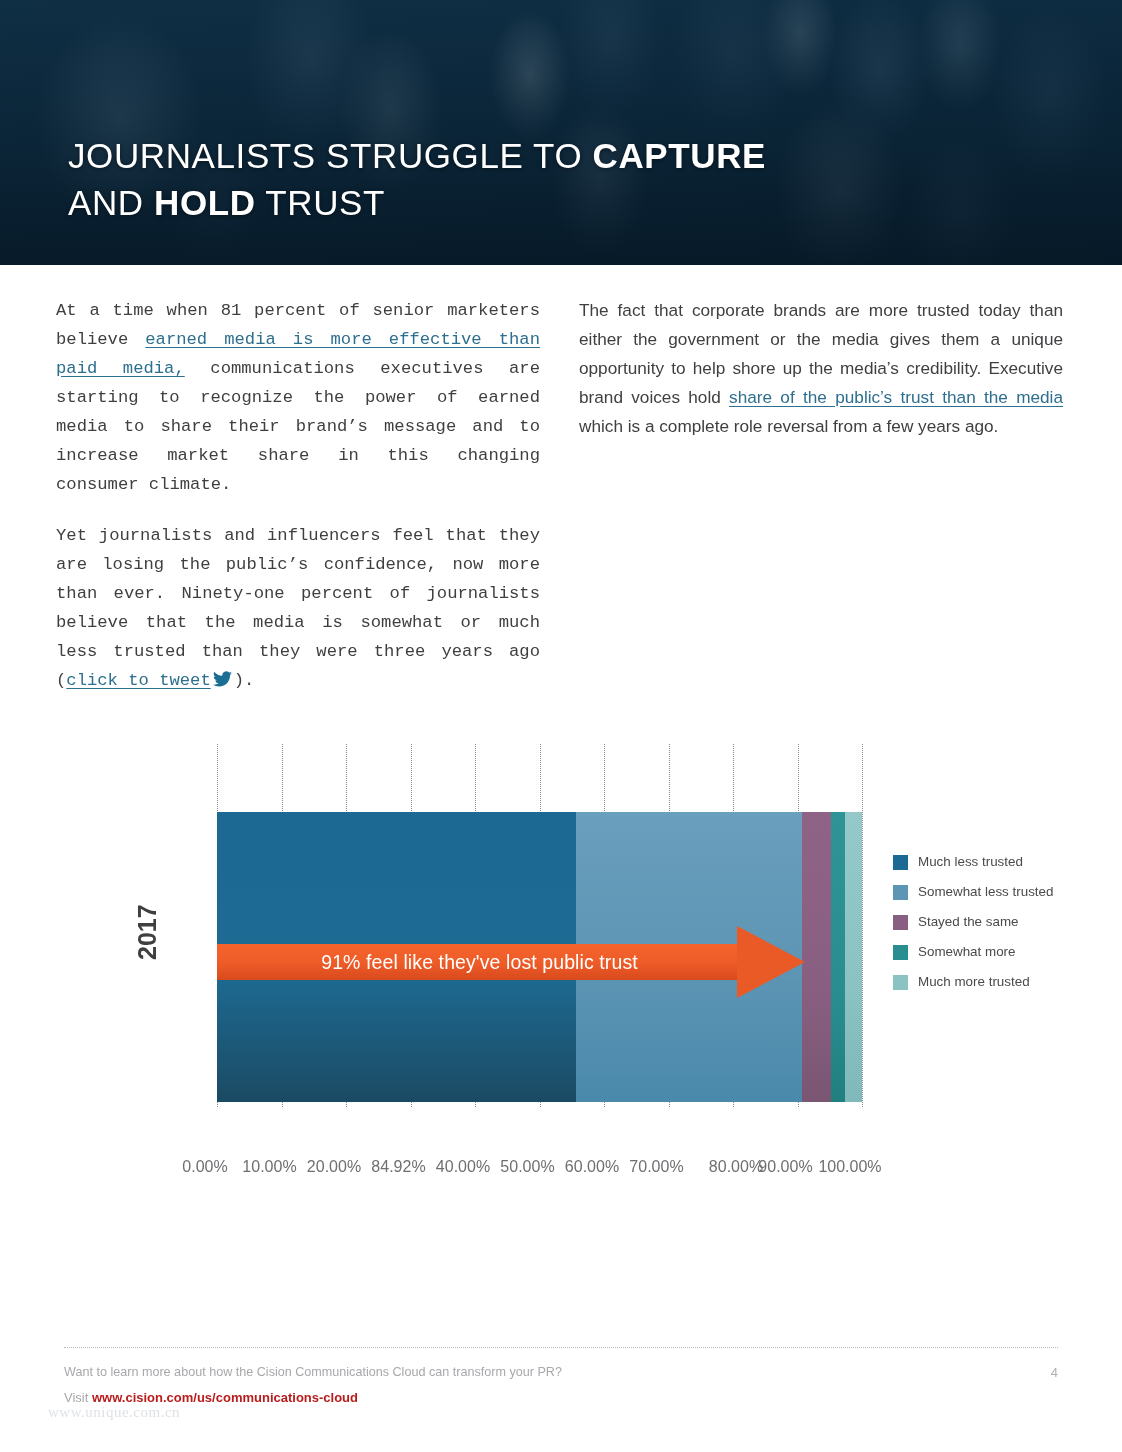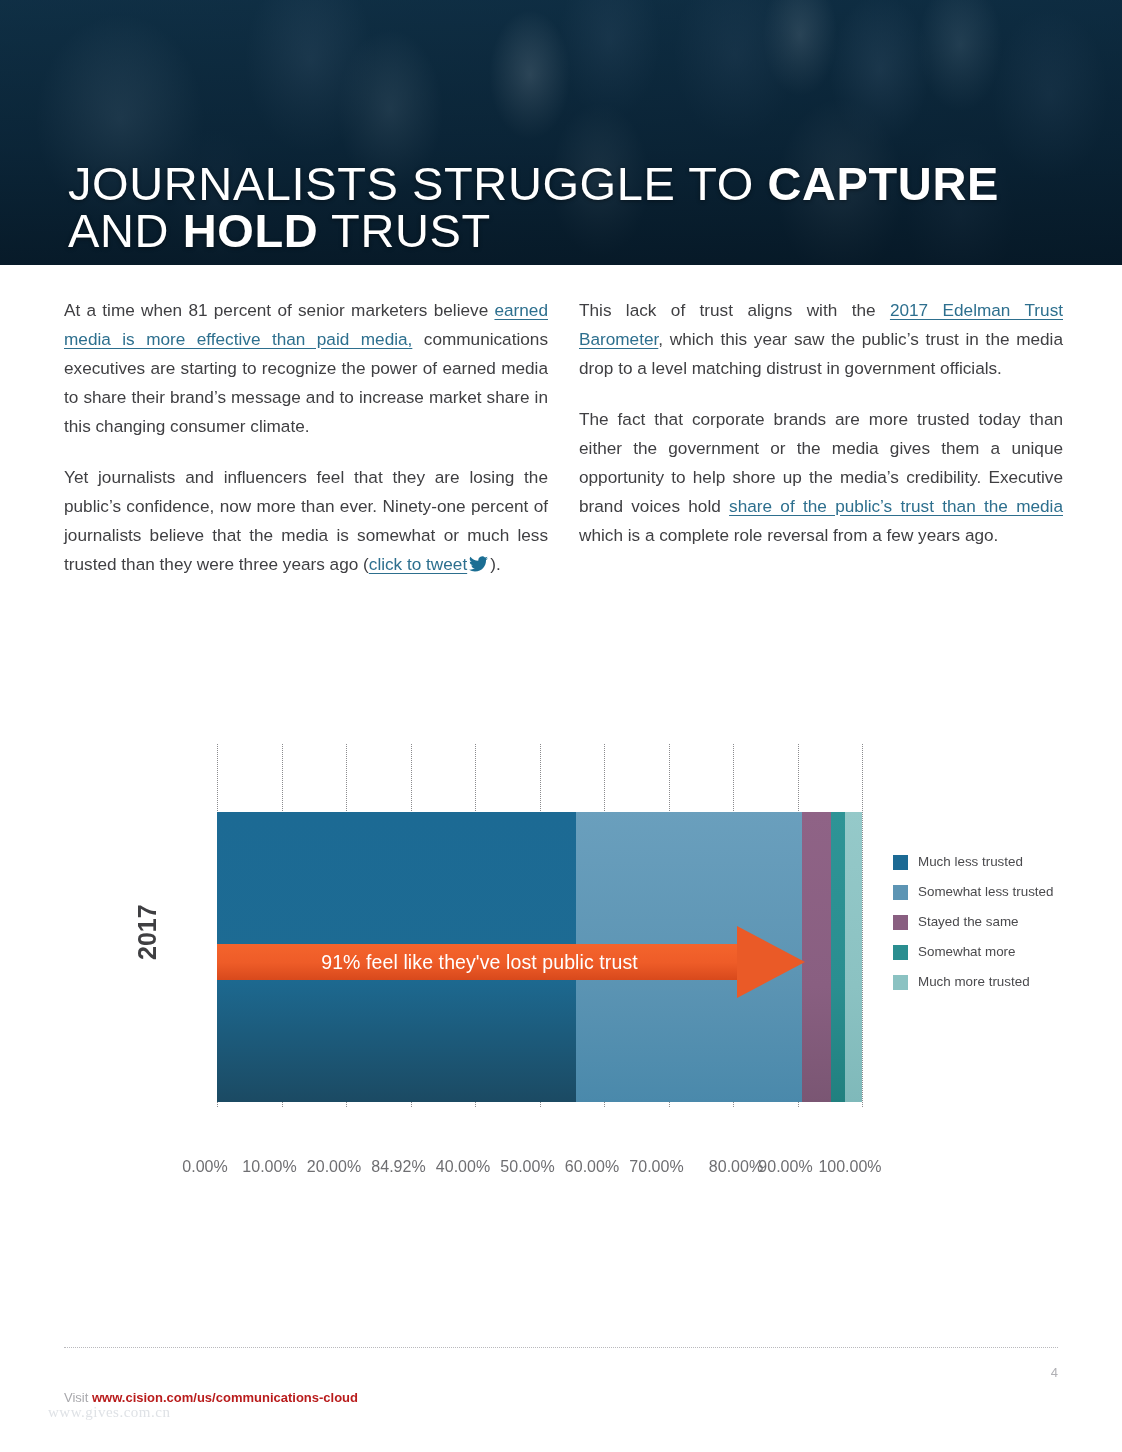--- a/index.html
+++ b/index.html
@@ -35,36 +35,36 @@
       radial-gradient(ellipse 90px 130px at 840px 190px, rgba(185,200,210,.38), transparent 70%),
       radial-gradient(ellipse 65px 100px at 215px 200px, rgba(60,85,110,.5), transparent 72%),
       radial-gradient(ellipse 75px 110px at 960px 215px, rgba(85,110,135,.45), transparent 72%),
       linear-gradient(170deg, #16384d 0%, #123044 45%, #0b2130 100%);
   }
   .hero-tint {
     position: absolute; inset: 0;
     background: linear-gradient(180deg, rgba(10,40,62,.55) 0%, rgba(8,32,50,.72) 55%, rgba(6,24,38,.88) 100%);
   }
   .hero-title {
-    position: absolute; left: 68px; top: 160px;
+    position: absolute; left: 68px; top: 132px;
     color: #ffffff;
-    font-size: 47px;
+    font-size: 35px;
     line-height: 47px;
     letter-spacing: .6px;
     font-weight: 300;
     font-family: "Liberation Sans Narrow", "Liberation Sans", sans-serif;
     text-shadow: 0 1px 4px rgba(0,0,0,.45);
     white-space: pre-line;
   }
   .hero-title b { font-weight: 700; }
 
   
   .cols { position: absolute; top: 296px; left: 0; width: 1122px; }
   .col { position: absolute; width: 484px; }
-  .col-left  { left: 64px; }
+  .col-left  { left: 56px; font-family: Liberation Mono, monospace; }
   .col-right { left: 579px; }
   .col p {
     font-size: 17.2px;
     line-height: 29px;
     color: #3f3f42;
     text-align: justify;
     margin-bottom: 22px;
   }
   .col p.last { margin-bottom: 0; }
   .lnk {
@@ -209,21 +209,20 @@
   </div>
 
   <div class="cols">
     <div class="col col-left">
       <p><span>At a time when 81 percent of senior marketers believe </span><a class="lnk" href="#">earned media is more effective than paid media,</a><span> communications executives are starting to recognize the power of earned media to share their brand’s message and to increase market share in this changing consumer climate.</span></p>
       <p class="last"><span>Yet journalists and influencers feel that they are losing the public’s confidence, now more than ever. Ninety-one percent of journalists believe that the media is somewhat or much less trusted than they were three years ago  (</span><a class="lnk" href="#">click to tweet</a><span class="bird"><svg width="19" height="16" viewBox="0 0 24 20">
               <path fill="#1b6e93" d="M24 2.6a9.8 9.8 0 0 1-2.8.8A4.9 4.9 0 0 0 23.3.7a9.7 9.7 0 0 1-3.1 1.2A4.9 4.9 0 0 0 11.8 6 13.9 13.9 0 0 1 1.7.9 4.9 4.9 0 0 0 3.2 7.4 4.8 4.8 0 0 1 1 6.8v.1a4.9 4.9 0 0 0 3.9 4.8 4.9 4.9 0 0 1-2.2.1 4.9 4.9 0 0 0 4.6 3.4A9.9 9.9 0 0 1 0 17.3a13.9 13.9 0 0 0 7.5 2.2c9.1 0 14-7.5 14-14v-.7A9.9 9.9 0 0 0 24 2.6z"></path>
             </svg></span><span>).</span></p>
     </div>
     <div class="col col-right">
-      <p><span>This lack of trust aligns with the </span><a class="lnk" href="#">2017 Edelman Trust Barometer</a><span>, which this year saw the public’s trust in the media drop to a level matching distrust in government officials.</span></p>
       <p class="last"><span>The fact that corporate brands are more trusted today than either the government or the media gives them a unique opportunity to help shore up the media’s credibility.  Executive brand voices hold </span><a class="lnk" href="#">share of the public’s trust than the media</a><span> which is a complete role reversal from a few years ago.</span></p>
     </div>
   </div>
 
   <div class="chart-wrap">
     <div class="plot">
       <div class="grid" id="gridlines">
           <div class="gl" style="left: 0px;"></div>
           <div class="gl" style="left: 64.5px;"></div>
           <div class="gl" style="left: 129px;"></div>
@@ -286,17 +285,18 @@
         <span class="sw" style="background: rgb(42, 142, 144);"></span>
         <span class="lg-txt">Somewhat more</span>
       </div>
       <div class="lg-item">
         <span class="sw" style="background: rgb(139, 194, 194);"></span>
         <span class="lg-txt">Much more trusted</span>
       </div>
     </div>
 
   <div class="footer-rule"></div>
+  <div class="footer-q">Want to learn more about how the Cision Communications Cloud can transform your PR?</div>
   <div class="footer-visit"><span>Visit </span><b>www.cision.com/us/communications-cloud</b></div>
   <div class="page-num">4</div>
-  <div class="watermark">www.gives.com.cn</div>
+  <div class="watermark">www.unique.com.cn</div>
 
 </div>
 
 </body></html>

